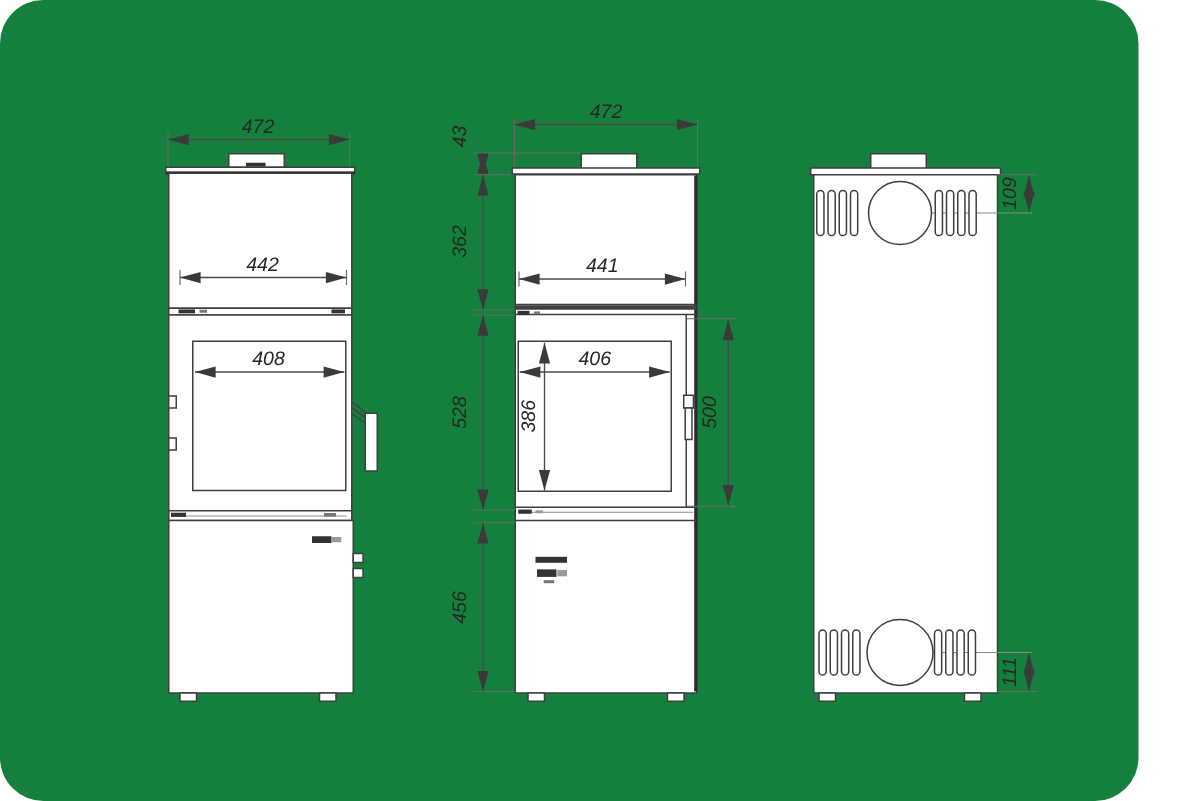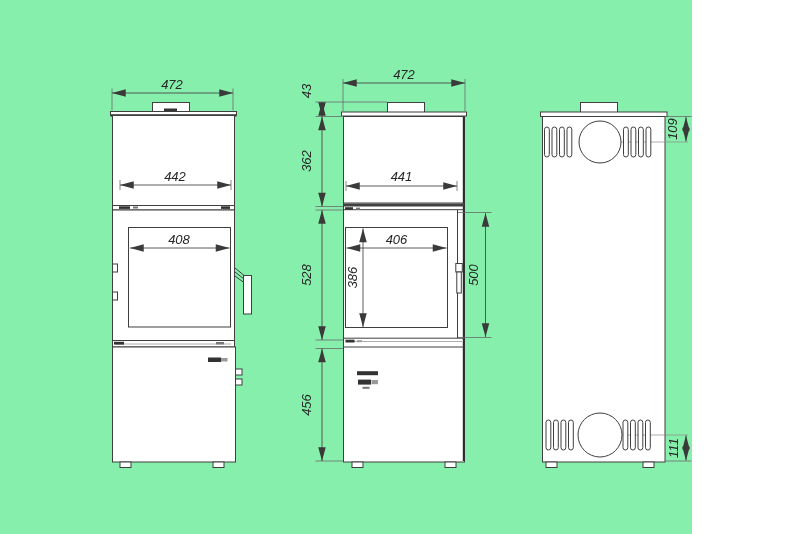--- a/index.html
+++ b/index.html
@@ -1,17 +1,17 @@
 <!DOCTYPE html>
 <html><head>
 <meta charset="utf-8">
 <style>
   html,body{margin:0;padding:0;background:#fff;}
-  .stage{position:relative;width:692px;height:534px;background:#86efac;overflow:hidden;
-         font-family:"Liberation Sans",sans-serif;}
+  .stage{position:relative;width:759px;height:534px;background:#15803d;overflow:hidden;
+         font-family:"Liberation Sans",sans-serif;border-radius:29px;}
   svg{position:absolute;left:0;top:0;}
   .ol{fill:#ffffff;stroke:#3f3f3f;stroke-width:1;}
   .ln{stroke:#3f3f3f;stroke-width:1;fill:none;}
   .thick{stroke:#2b2b2b;stroke-width:2;fill:none;}
   .thin{stroke:#8a8a8a;stroke-width:0.7;fill:none;}
   .dim{stroke:#4a4a4a;stroke-width:0.9;fill:none;}
   .ext{stroke:#6a6a6a;stroke-width:0.8;fill:none;}
   .dark{fill:#333333;stroke:none;}
   .mid{fill:#777777;stroke:none;}
   .lite{fill:#9a9a9a;stroke:none;}

